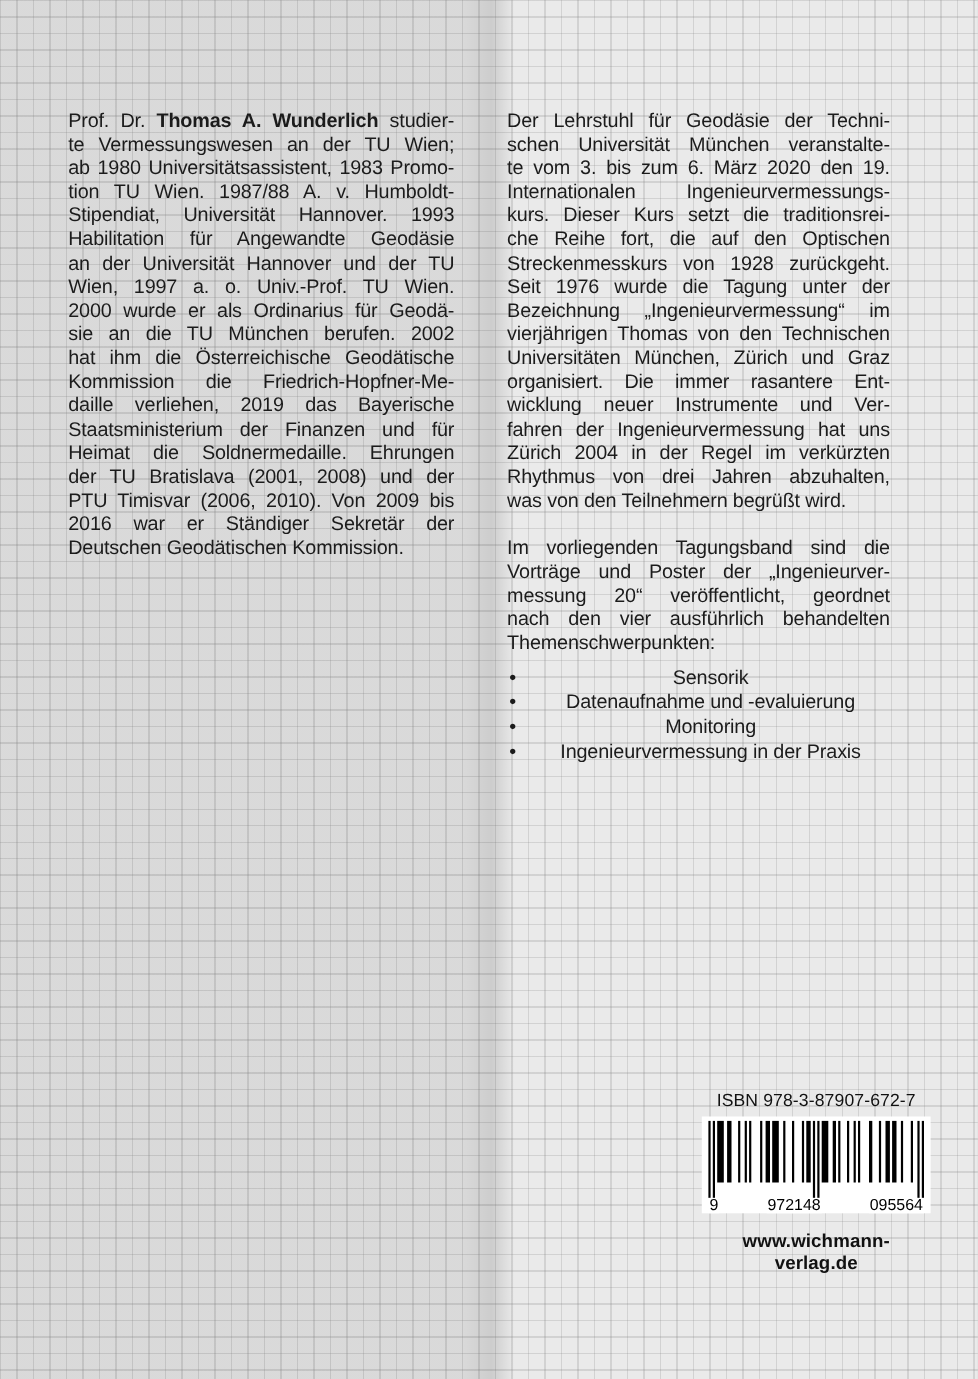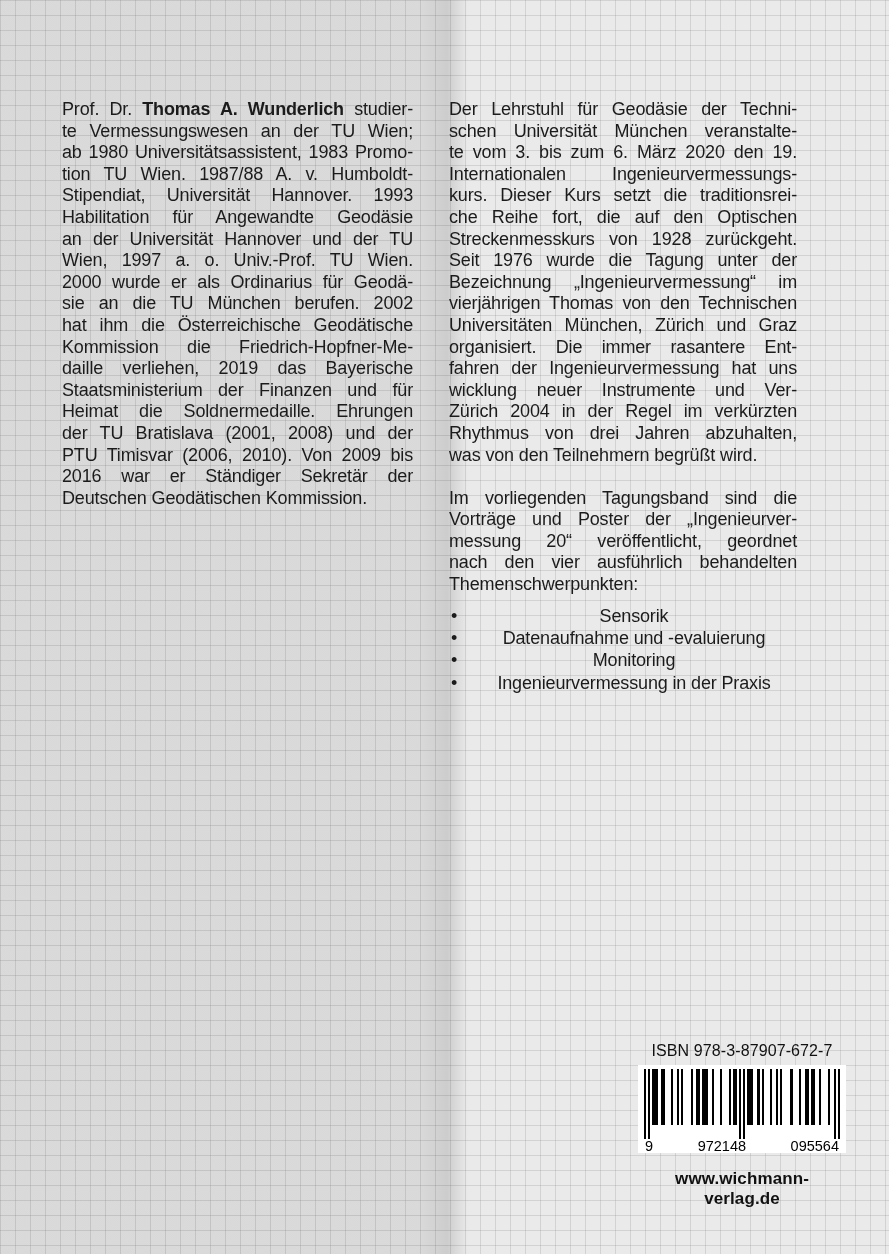--- a/index.html
+++ b/index.html
@@ -12,21 +12,21 @@
     background-color: #eaeaea;
     background-image:
       linear-gradient(to right, rgba(0,0,0,0.07) 0px, rgba(0,0,0,0.07) 420px, rgba(0,0,0,0.125) 447px, rgba(0,0,0,0.0) 468px),
       repeating-linear-gradient(to right, rgba(125,125,125,0.22) 0px, rgba(125,125,125,0.22) 1px, transparent 1px, transparent 15px),
       repeating-linear-gradient(to bottom, rgba(125,125,125,0.22) 0px, rgba(125,125,125,0.22) 1px, transparent 1px, transparent 15px);
     font-family: "Liberation Sans", "DejaVu Sans", sans-serif;
     color: #1b1b1b;
   }
   .col { position: absolute; top: 99px; }
   .col-left  { left: 62px;  width: 351px; }
-  .col-right { left: 449px; width: 348px; }
+  .col-right { left: 461px; width: 348px; }
   .jline {
     font-size: 18px;
     line-height: 21.6px;
     letter-spacing: -0.15px;
     text-align: justify;
     text-align-last: justify;
     white-space: normal;
   }
   .jline.last { text-align-last: left; }
   .jline b, .jline .bold { font-weight: 700; }
@@ -35,21 +35,21 @@
   .bullet-item {
     position: relative;
     padding-left: 22px;
     font-size: 18px;
     line-height: 22.35px;
     letter-spacing: -0.15px;
     text-align: center;
   }
   .bullet-icon { position: absolute; left: 2px; top: 0; }
   .bullet-icon::before { content: "\2022"; }
-  .isbn-block { position: absolute; left: 638px; top: 1042px; width: 208px; }
+  .isbn-block { position: absolute; left: 638px; top: 992px; width: 208px; }
   .isbn-label {
     font-size: 16px;
     letter-spacing: 0.1px;
     text-align: center;
     color: #111;
     height: 20px;
   }
   .barcode-box {
     margin-top: 3px;
     width: 196px;
@@ -114,22 +114,22 @@
       <div class="jline">te vom 3. bis zum 6. März 2020 den 19.</div>
       <div class="jline">Internationalen Ingenieurvermessungs-</div>
       <div class="jline">kurs. Dieser Kurs setzt die traditionsrei-</div>
       <div class="jline">che Reihe fort, die auf den Optischen</div>
       <div class="jline">Streckenmesskurs von 1928 zurückgeht.</div>
       <div class="jline">Seit 1976 wurde die Tagung unter der</div>
       <div class="jline">Bezeichnung „Ingenieurvermessung“ im</div>
       <div class="jline">vierjährigen Thomas von den Technischen</div>
       <div class="jline">Universitäten München, Zürich und Graz</div>
       <div class="jline">organisiert. Die immer rasantere Ent-</div>
+      <div class="jline">wicklung neuer Instrumente und Ver-</div>
       <div class="jline">fahren der Ingenieurvermessung hat uns</div>
-      <div class="jline">wicklung neuer Instrumente und Ver-</div>
       <div class="jline">Zürich 2004 in der Regel im verkürzten</div>
       <div class="jline">Rhythmus von drei Jahren abzuhalten,</div>
       <div class="jline last">was von den Teilnehmern begrüßt wird.</div>
     </div>
     <div class="para2">
       <div class="jline">Im vorliegenden Tagungsband sind die</div>
       <div class="jline">Vorträge und Poster der „Ingenieurver-</div>
       <div class="jline">messung 20“ veröffentlicht, geordnet</div>
       <div class="jline">nach den vier ausführlich behandelten</div>
       <div class="jline last">Themenschwerpunkten:</div>

